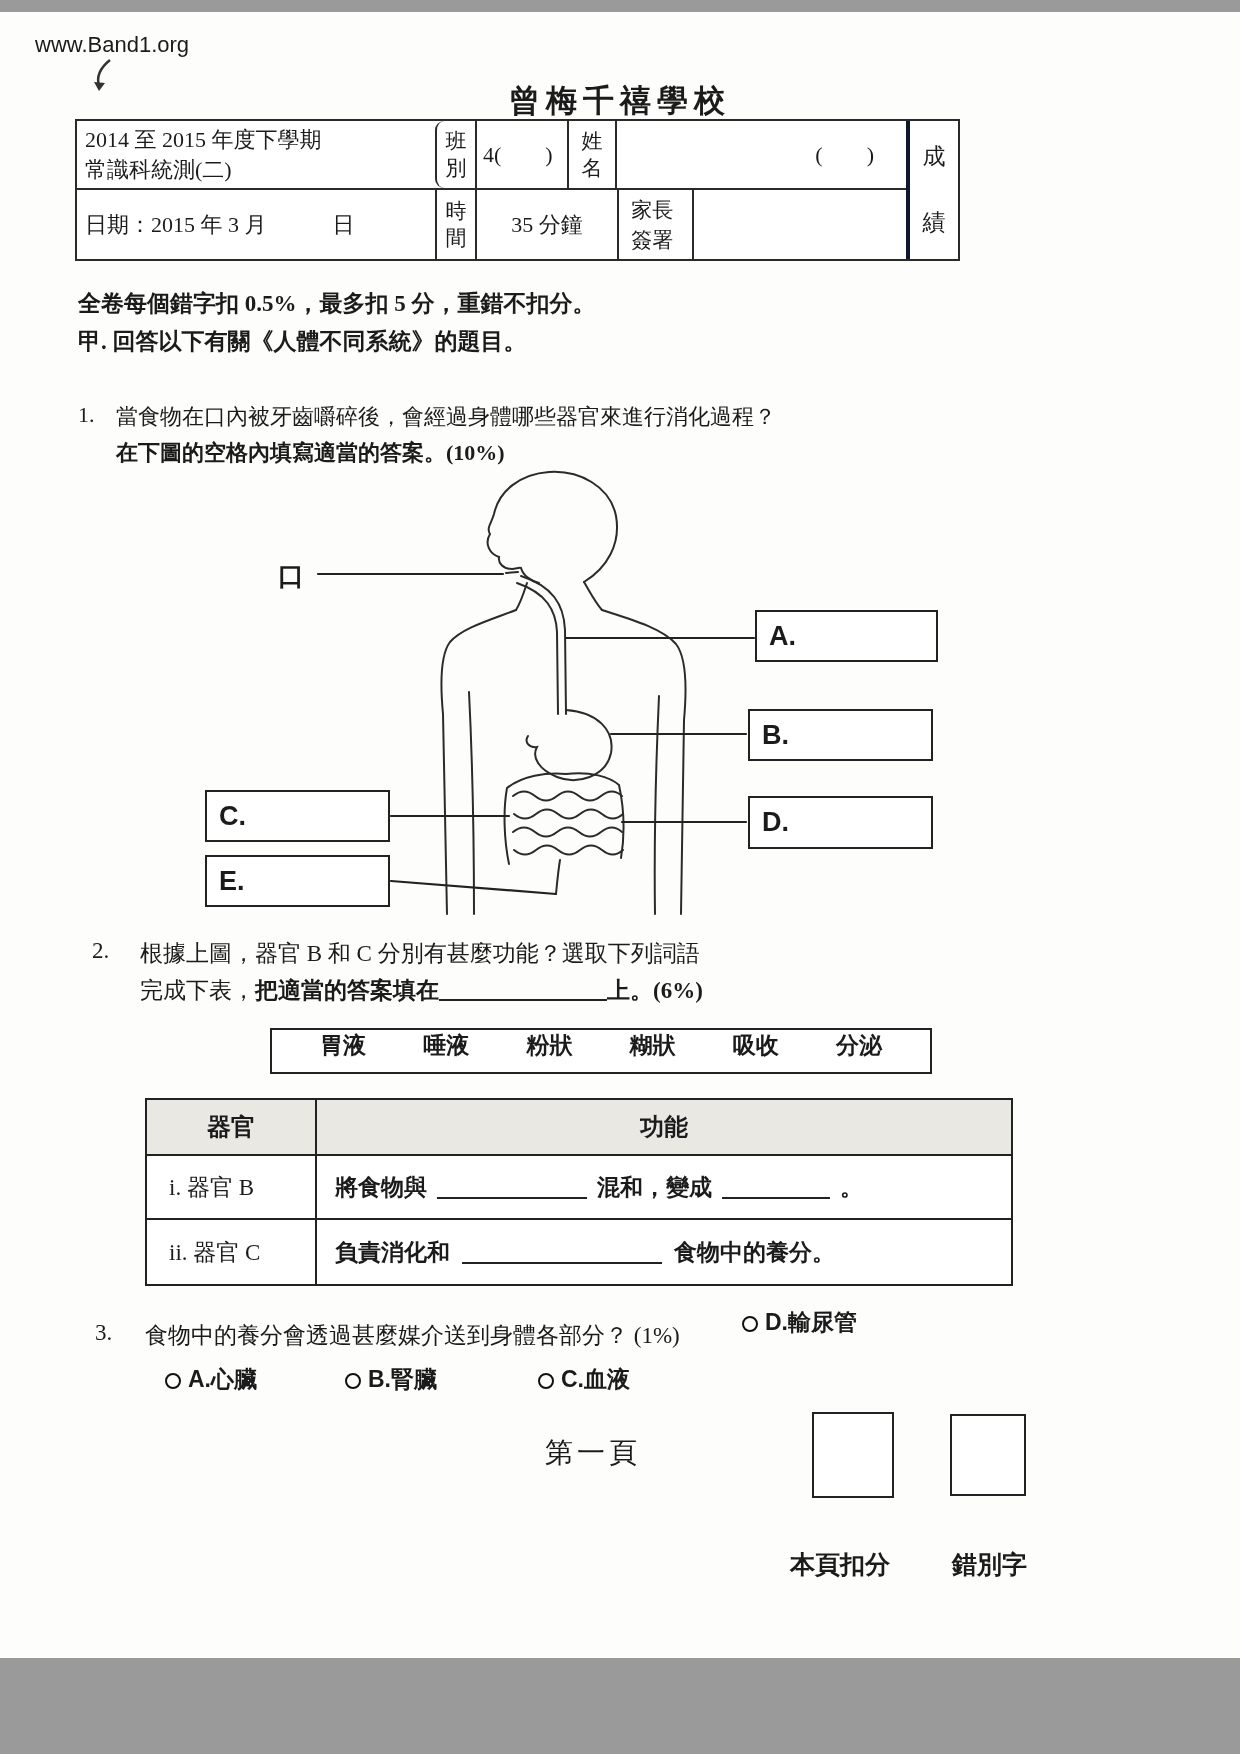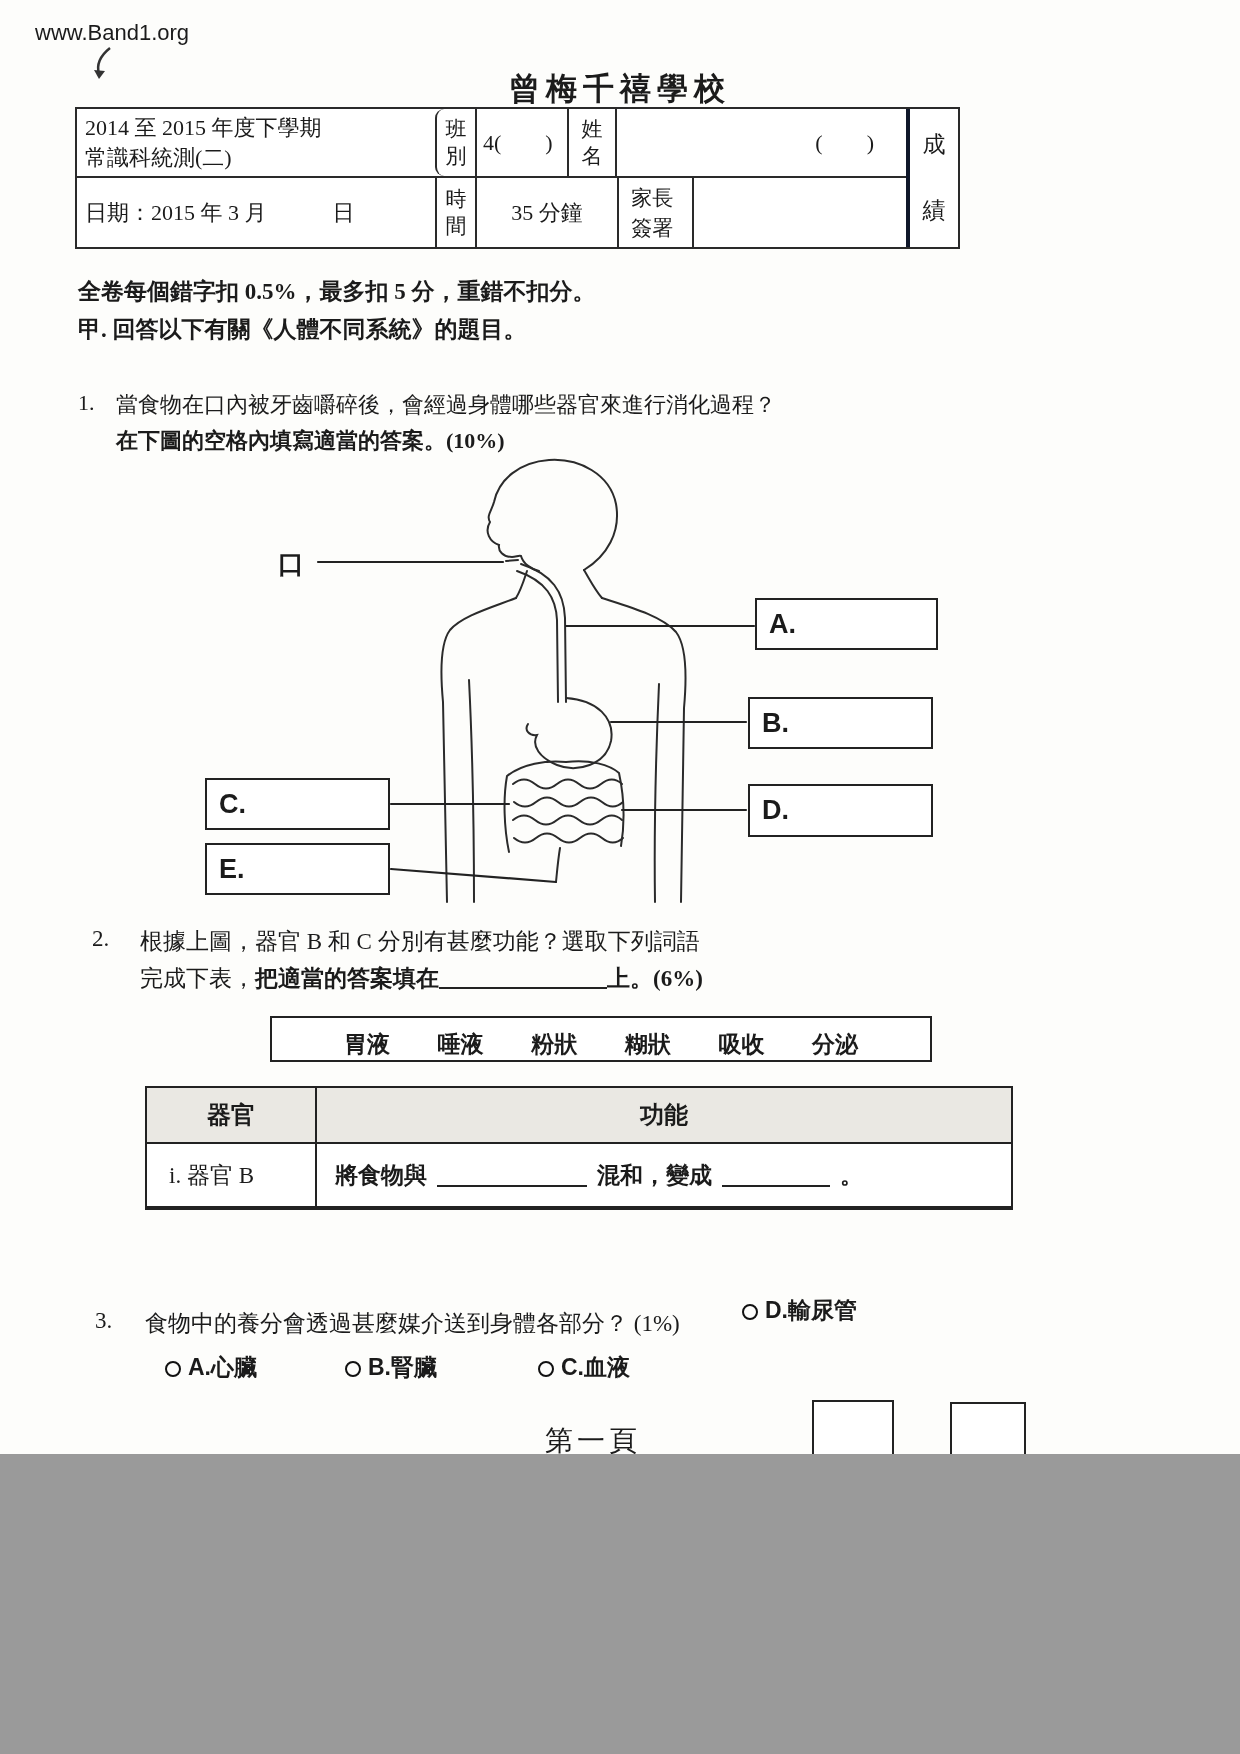--- a/index.html
+++ b/index.html
@@ -1,18 +1,18 @@
 <!DOCTYPE html>
 <html><head>
 <meta charset="utf-8">
 <style>
   * { margin:0; padding:0; box-sizing:border-box; }
   html,body { background:#9a9a9a; }
   .page {
-    position:relative; width:1240px; height:1454px; margin:0 auto;
+    position:relative; width:1240px; height:1646px; margin:12px auto;
     background:#fdfdfb; color:#1b1b1b;
     font-family:"Liberation Serif", serif; overflow:hidden;
   }
   .abs { position:absolute; }
   .sans { font-family:"Liberation Sans", sans-serif; }
   .b { font-weight:bold; }
   .blank { display:inline-block; border-bottom:2.5px solid #222; height:1em; vertical-align:-3px; }
 
   
   .htable { display:flex; border:2px solid #2a2a2a; background:#fff; }
@@ -24,22 +24,22 @@
   .vstack { width:1.15em; word-break:break-all; line-height:27px; text-align:center; font-size:21px; margin:0 auto; }
   .score-cell { width:52px; border-left:4px solid #0f172a; display:flex; align-items:center; justify-content:center; }
   .score-text { width:1.1em; word-break:break-all; line-height:66px; text-align:center; font-size:23px; }
 
   
   .ansbox { position:absolute; border:2.5px solid #222; background:#fff;
             display:flex; align-items:center; font-size:27px; font-weight:bold;
             font-family:"Liberation Sans", sans-serif; padding-left:12px; }
 
   
-  .wordbank { display:flex; align-items:flex-end; justify-content:space-between;
-              border:2.5px solid #222; padding:0 72px; background:#fff;
+  .wordbank { display:flex; align-items:flex-start; justify-content:space-between;
+              border:2.5px solid #222; padding:0 48px; background:#fff;
               font-family:"Liberation Sans", sans-serif; font-weight:bold; font-size:23px; }
 
   
   .qtable { border:2.5px solid #222; background:#fff; }
   .qt-row { display:flex; align-items:stretch; }
   .qt-hdr { height:56px; background:#eae8e3; border-bottom:2px solid #222; font-size:24px; font-weight:bold; }
   .qt-c1 { width:170px; border-right:2px solid #222; display:flex; align-items:center; }
   .qt-c1.center { justify-content:center; }
   .qt-c1.pad { padding-left:22px; font-size:23px; }
   .qt-c2 { flex:1; display:flex; align-items:center; }
@@ -208,20 +208,30 @@
         <span>i.  器官 B</span>
       </div>
       <div class="qt-c2">
         <span>將食物與</span>
         <span class="blank" style="width:150px; margin:0 10px;"></span>
         <span>混和，變成</span>
         <span class="blank" style="width:108px; margin:0 10px;"></span>
         <span>。</span>
       </div>
     </div>
+    <div class="qt-row qt-body">
+      <div class="qt-c1 pad">
+        <span>ii. 器官 C</span>
+      </div>
+      <div class="qt-c2">
+        <span>負責消化和</span>
+        <span class="blank" style="width:200px; margin:0 12px;"></span>
+        <span>食物中的養分。</span>
+      </div>
+    </div>
   </div>
 
   <div class="abs" style="left:95px; top:1308px; font-size:23px;">3.</div>
   <div class="abs" style="left:145px; top:1308px; font-size:23px;">食物中的養分會透過甚麼媒介送到身體各部分？ (1%)</div>
 
   <div class="opt" style="left:165px; top:1352px;">
     <span class="radio"></span><span>A.心臟</span>
   </div>
   <div class="opt" style="left:345px; top:1352px;">
     <span class="radio"></span><span>B.腎臟</span>

